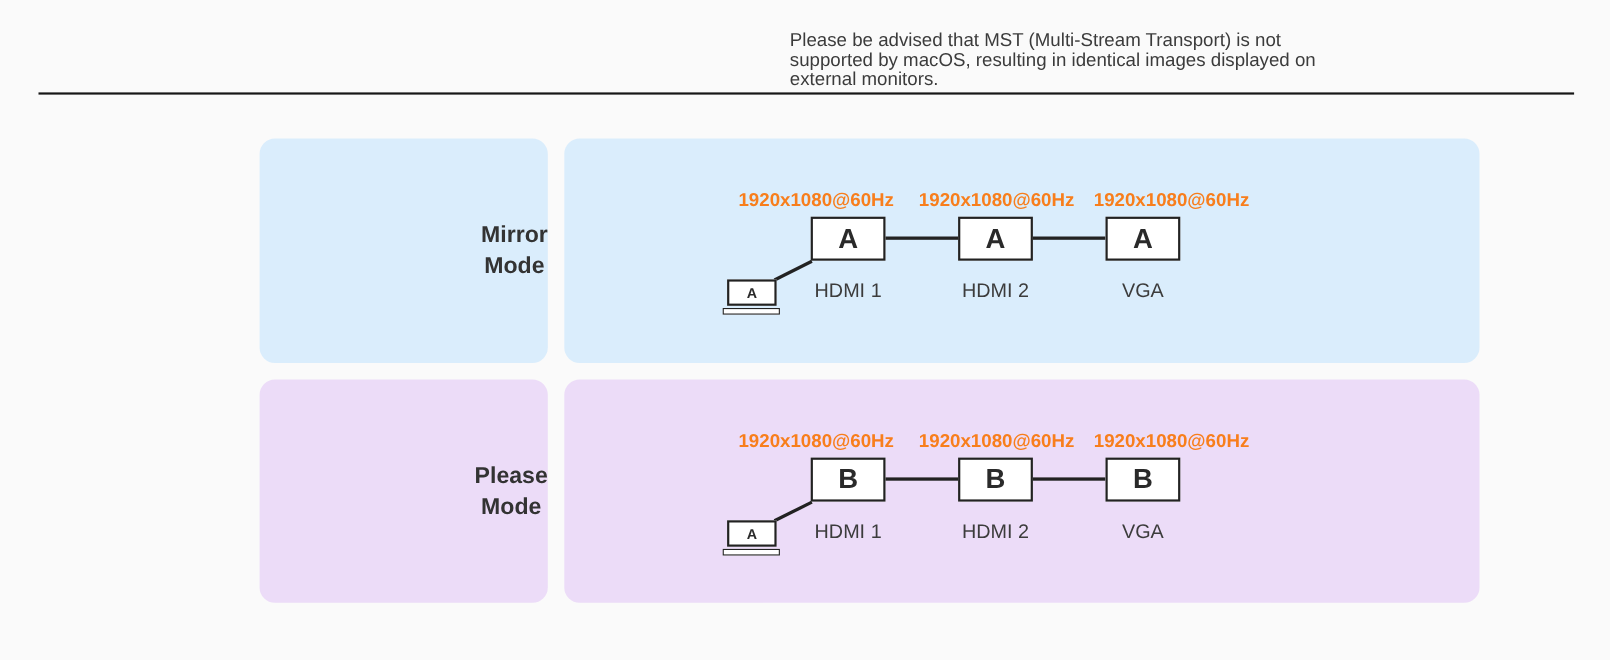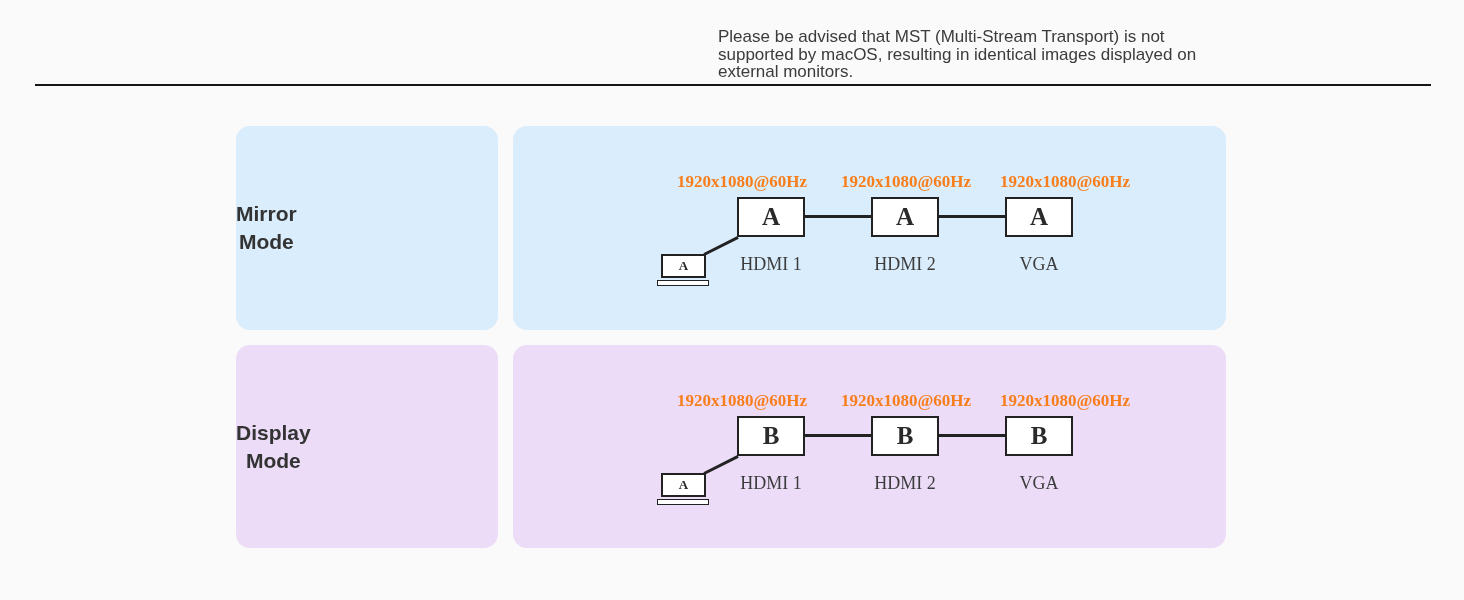--- a/index.html
+++ b/index.html
@@ -33,26 +33,25 @@
   }
   .divider{
     position:absolute;left:35px;top:84px;width:1396px;height:2px;
     background:#161616;
   }
 
   
   .mode-card{
     position:absolute;left:236px;width:262px;height:204px;
     border-radius:14px;
-    display:flex;flex-direction:column;align-items:flex-start;justify-content:center;
+    display:flex;flex-direction:column;align-items:flex-end;justify-content:center;
   }
   .diagram-panel{
-    position:absolute;left:513px;width:713px;height:204px;
+    position:absolute;left:513px;width:832px;height:204px;
     border-radius:14px;
-    font-family:Liberation Serif, serif;
   }
   .row-mirror .mode-card,.row-mirror .diagram-panel{background:var(--mirror-panel-bg);top:126px;}
   .row-extend .mode-card,.row-extend .diagram-panel{background:var(--extend-panel-bg);top:345px;height:203px;}
 
   .mode-name{
     font-size:21px;font-weight:bold;color:var(--text-dark);
     text-align:center;line-height:28px;
   }
 
   
@@ -139,21 +138,21 @@
       <div class="laptop-screen">
         <span>A</span>
       </div>
       <div class="laptop-base"></div>
     </div>
   </section>
 
   <section class="row-extend">
     <div class="mode-card">
       <div class="mode-name">
-        <div>Display</div>
+        <div>Please</div>
         <div>Mode</div>
       </div>
     </div>
 
     <div class="diagram-panel">
       <div class="res-label r1">1920x1080@60Hz</div>
       <div class="res-label r2">1920x1080@60Hz</div>
       <div class="res-label r3">1920x1080@60Hz</div>
 
       <div class="monitor m1">

